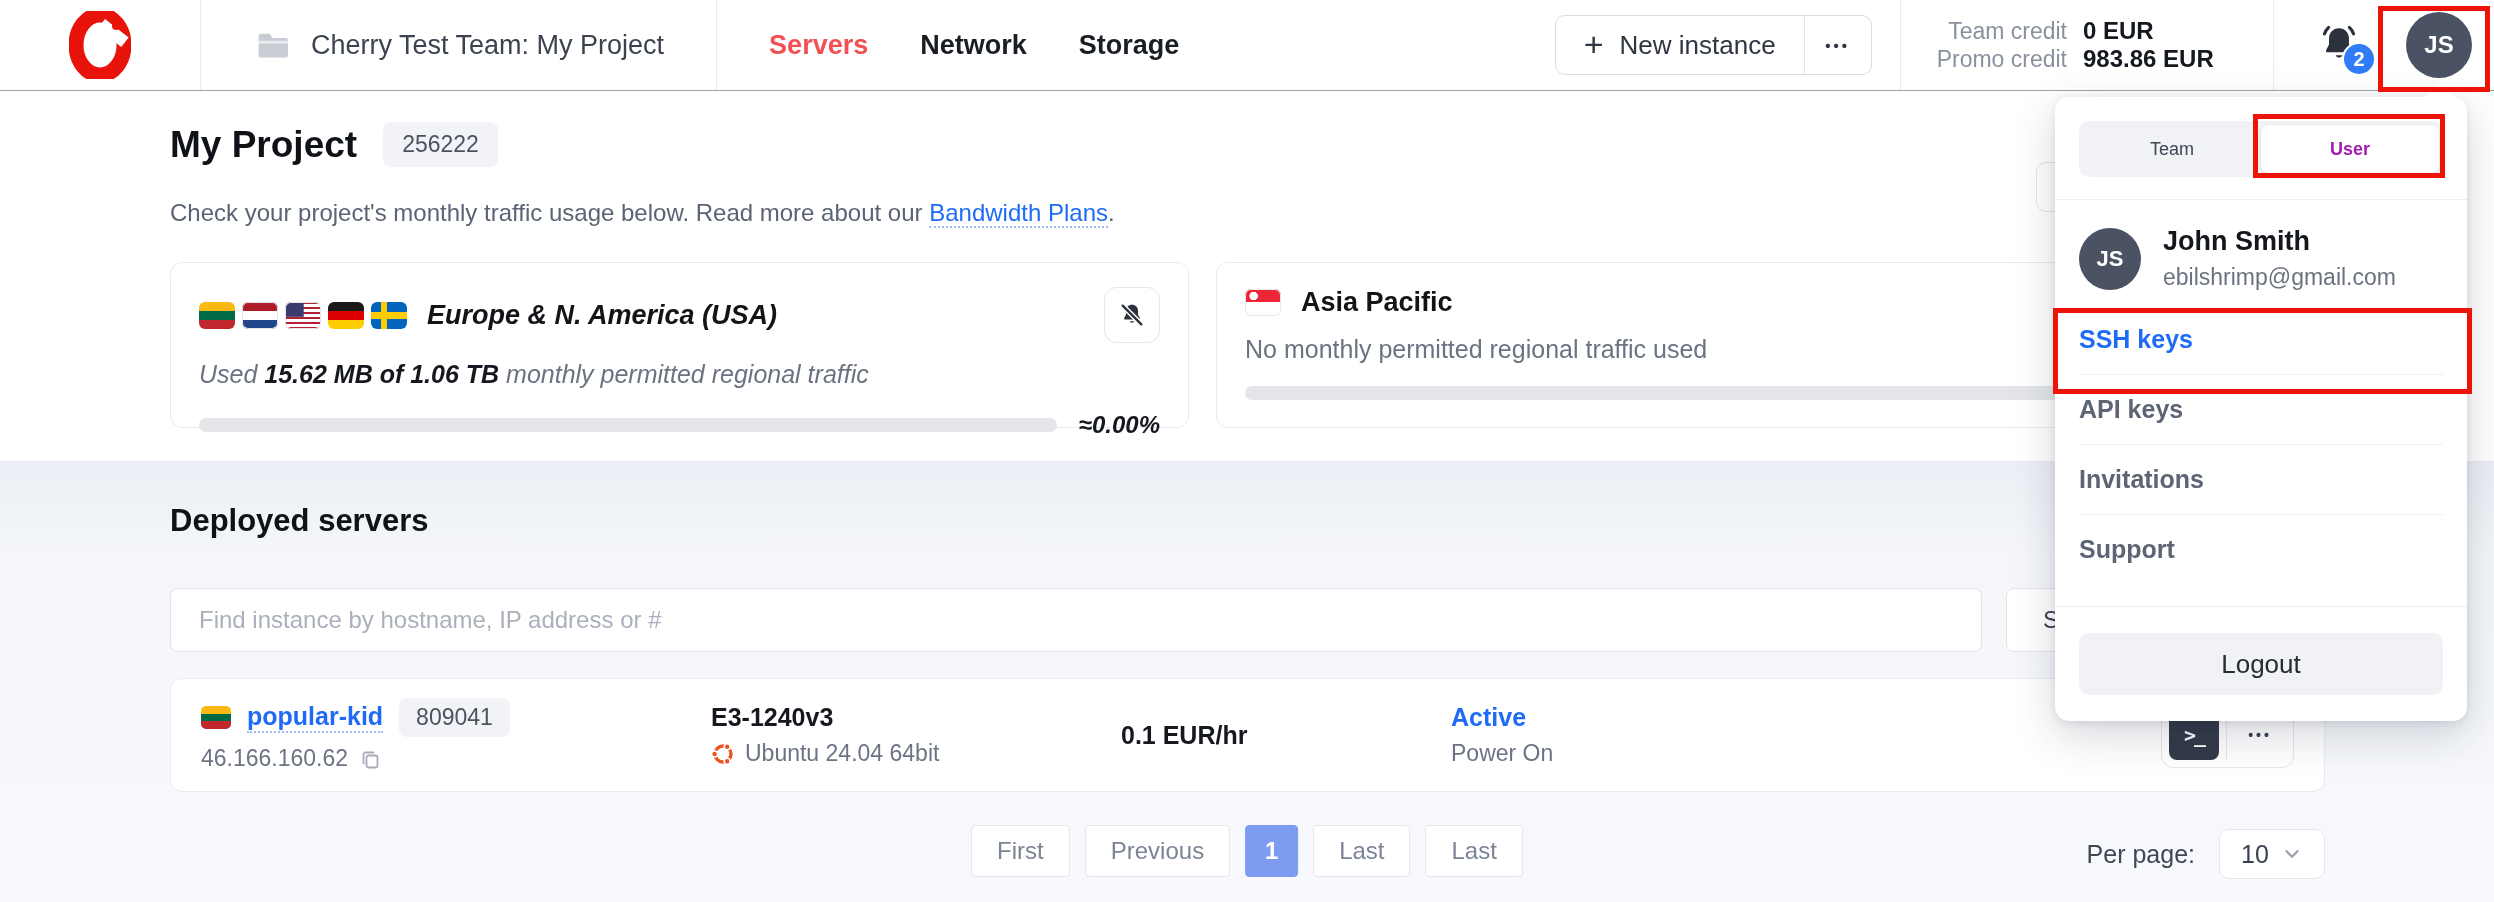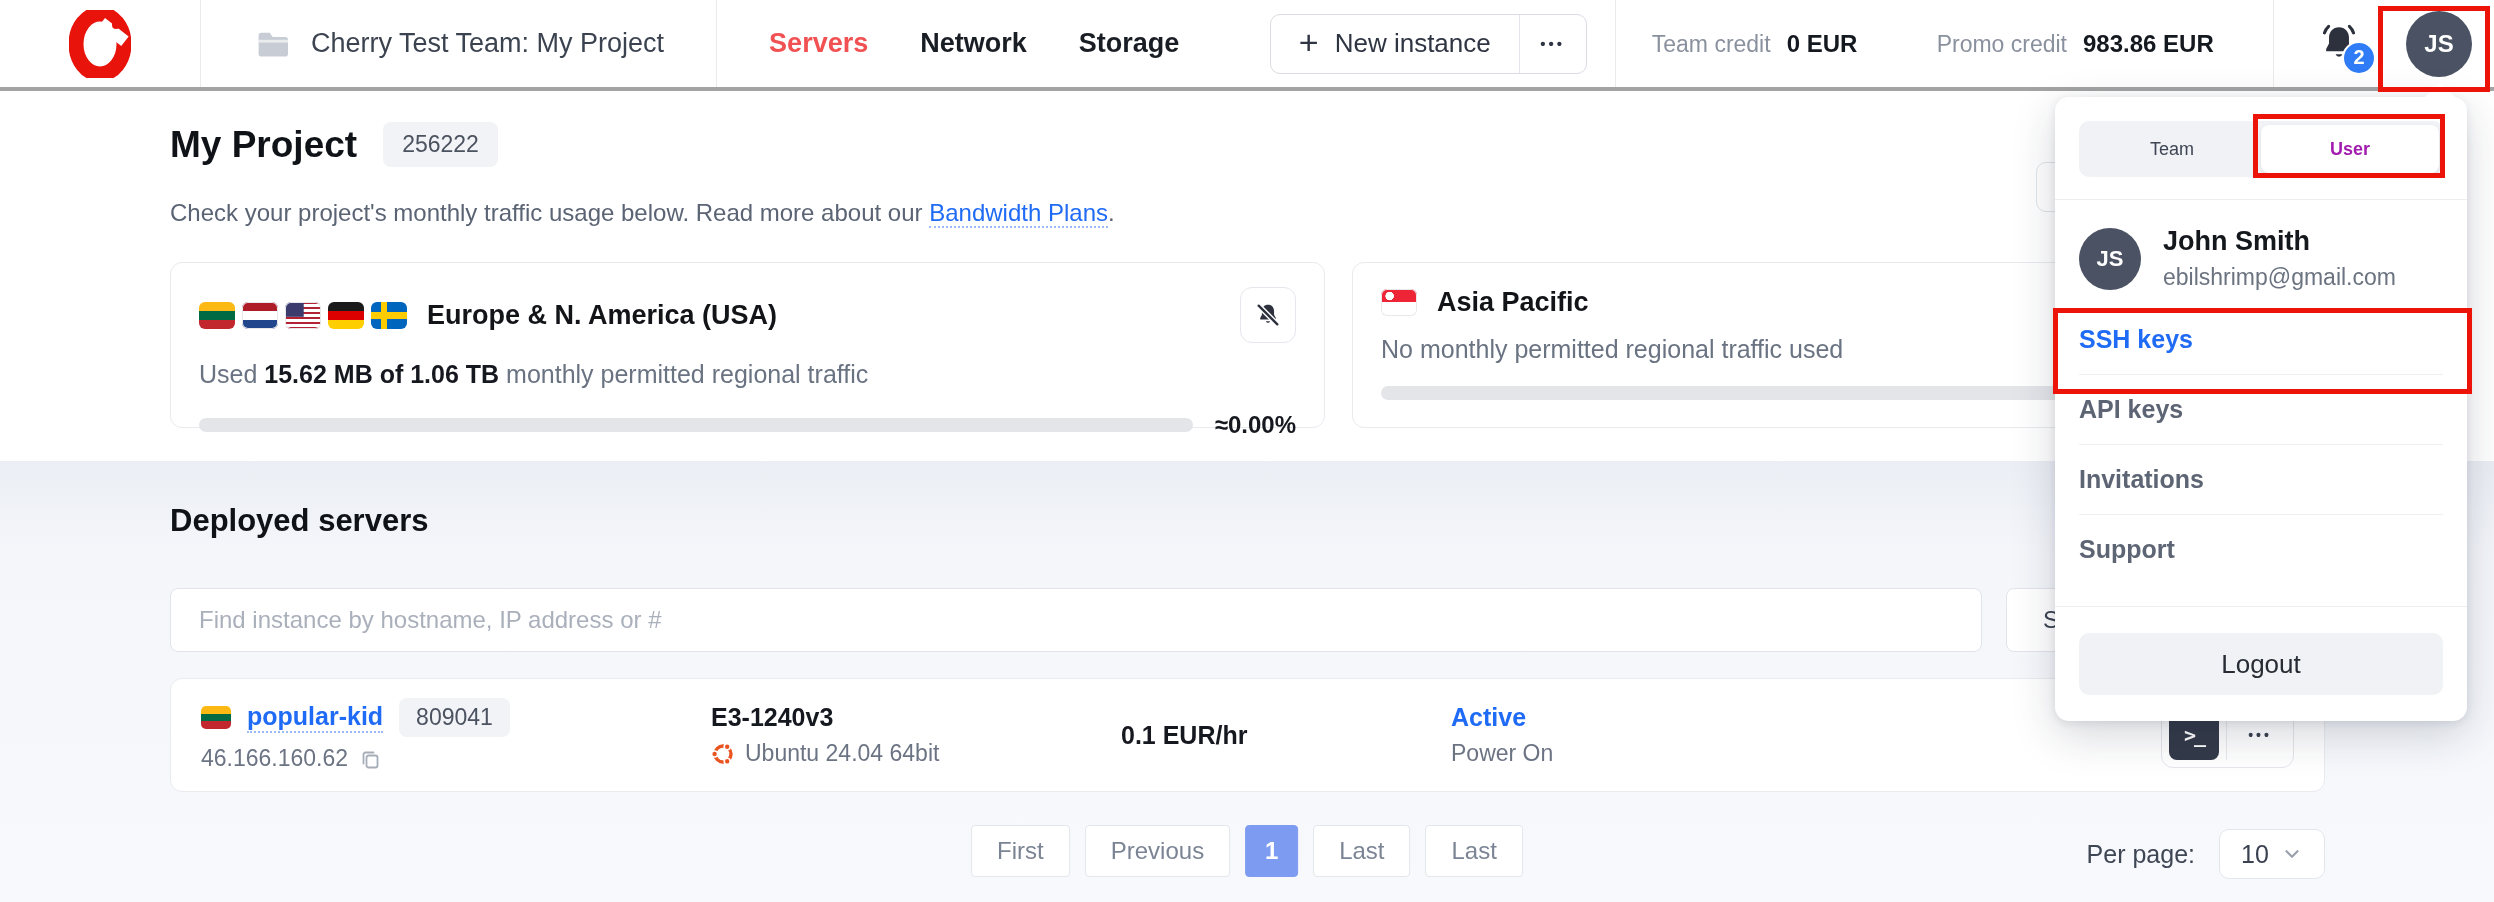--- a/index.html
+++ b/index.html
@@ -5,39 +5,39 @@
   * { box-sizing: border-box; margin: 0; padding: 0; }
   html,body { width:2494px; height:902px; }
   body {
     font-family: "Liberation Sans", "DejaVu Sans", sans-serif;
     color:#171b22; background:#fff; overflow:hidden; position:relative;
   }
   .canvas { position:absolute; inset:0; width:2494px; height:902px; }
 
   
   .header { position:absolute; left:0; top:0; width:2494px; height:91px;
-    background:#fff; border-bottom:4px solid #a3a3a3; display:flex; z-index:5;}
+    background:#fff; border-bottom:1px solid #a3a3a3; display:flex; z-index:5;}
   .logo-box { width:200px; height:100%; display:flex; align-items:center; justify-content:center; }
   .vdiv { width:1px; height:100%; background:#e9ebee; }
   .team-box { display:flex; align-items:center; gap:20px; padding:0 52px 0 56px; height:100%; }
   .folder-ic { width:34px; height:28px; }
   .team-name { font-size:27px; font-weight:500; color:#3c4350; white-space:nowrap; }
   .nav { display:flex; align-items:center; gap:52px; padding:0 52px; height:100%; }
   .nav-item { font-size:27px; font-weight:600; color:#191d24; cursor:pointer; }
   .nav-item.active { color:#f15152; }
   .hdr-right { margin-left:auto; display:flex; align-items:center; height:100%; }
   .btn-group { display:flex; align-items:center; height:60px; background:#fff;
     border:1px solid #d9dde3; border-radius:10px; overflow:hidden; margin-right:28px; }
   .btn-main { display:flex; align-items:center; gap:16px; padding:0 28px; height:100%; cursor:pointer; }
   .plus { font-size:34px; font-weight:400; color:#2f3542; line-height:1; margin-top:-3px;}
   .btn-label { font-size:26px; font-weight:500; color:#2f3542; white-space:nowrap; }
   .btn-sep { width:1px; height:100%; background:#e2e5ea; }
   .btn-more { width:66px; height:100%; display:flex; align-items:center; justify-content:center;
     font-size:15px; letter-spacing:3px; font-weight:700; color:#2f3542; cursor:pointer; }
-  .credits { display:flex; flex-direction:row; padding:0 40px 0 36px; }
+  .credits { display:flex; flex-direction:column; padding:0 40px 0 36px; }
   .credit-row { display:flex; align-items:baseline; justify-content:flex-end; gap:16px; }
   .credit-label { font-size:23px; color:#8a919e; }
   .credit-value { font-size:24px; font-weight:700; color:#14181f; min-width:150px; }
   .bell-wrap { position:relative; margin:0 44px 0 42px; cursor:pointer; }
   .bell-ic { width:46px; height:46px; display:block; }
   .bell-badge { position:absolute; right:-14px; bottom:-8px; width:34px; height:34px; border-radius:50%;
     background:#2f7cf6; color:#fff; font-size:20px; font-weight:700;
     display:flex; align-items:center; justify-content:center; border:2px solid #fff; }
   .avatar { width:66px; height:66px; border-radius:50%; background:#4a5263; color:#fff;
     font-size:24px; font-weight:700; display:flex; align-items:center; justify-content:center;
@@ -48,21 +48,21 @@
   .page-title { font-size:37px; font-weight:700; color:#0f1217; }
   .id-badge { background:#f2f3f6; color:#4b5260; font-size:23px; padding:9px 19px; border-radius:8px; }
   .subtitle { position:absolute; left:170px; top:199px; font-size:24px; color:#5b6474; }
   .subtitle a { color:#1f6bf5; text-decoration:none; border-bottom:2px dotted #9cbcf9; cursor:pointer; }
   .sliver-btn { position:absolute; left:2036px; top:162px; width:44px; height:50px;
     background:#fff; border:1px solid #dfe3e9; border-radius:10px; }
 
   .cards-row { position:absolute; left:170px; top:262px; width:2155px; display:flex; gap:27px; }
   .traffic-card { background:#fff; border:1px solid #e8eaee; border-radius:12px;
     height:166px; padding:24px 28px; }
-  .card-eu { width:1155px; }
+  .card-eu { width:1019px;font-style:italic; }
   .card-ap { flex:1; }
   .card-head { display:flex; align-items:center; }
   .flags { display:flex; gap:7px; }
   .flag { display:inline-block; width:36px; height:27px; border-radius:6px; flex:none; }
   .flag-sm { width:30px; height:23px; border-radius:5px; }
   .flag-lt { background:linear-gradient(180deg,#fdb913 0 33%,#006a44 33% 66%,#c1272d 66%); }
   .flag-nl { background:linear-gradient(180deg,#ae1c28 0 33%,#fff 33% 66%,#21468b 66%); box-shadow:inset 0 0 0 1px #e6e8eb;}
   .flag-us { background:
       linear-gradient(#3c3b6e,#3c3b6e) 0 0/52% 55% no-repeat,
       repeating-linear-gradient(180deg,#b22234 0 2.5px,#fff 2.5px 5px); box-shadow:inset 0 0 0 1px #e6e8eb;}

